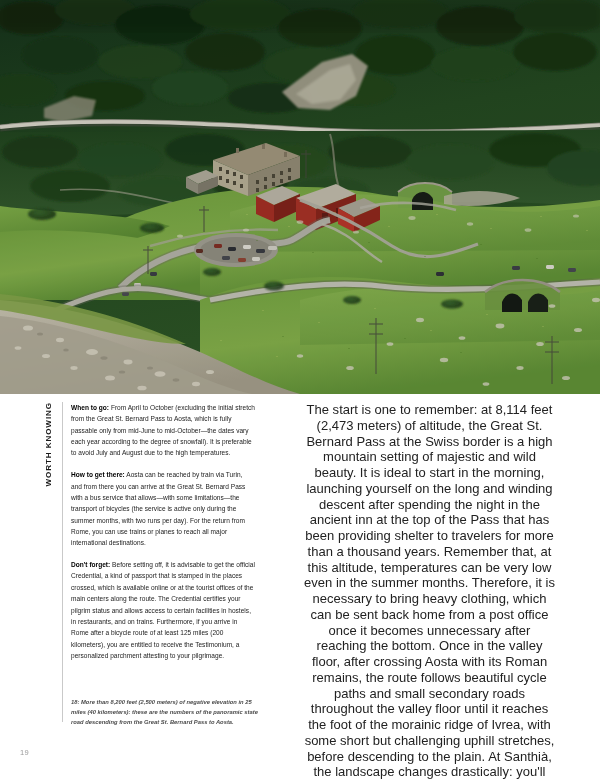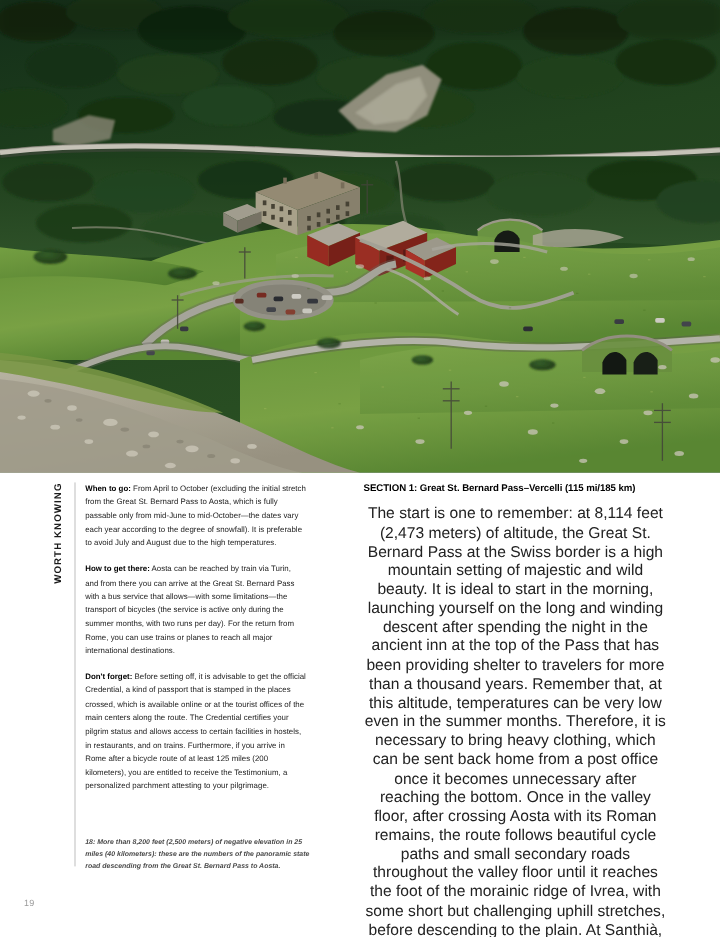--- a/index.html
+++ b/index.html
@@ -485,17 +485,16 @@
     <p class="para"><b>When to go:</b><span> From April to October (excluding the initial stretch from the Great St. Bernard Pass to Aosta, which is fully passable only from mid-June to mid-October—the dates vary each year according to the degree of snowfall). It is preferable to avoid July and August due to the high temperatures.</span></p>
 
     <p class="para"><b>How to get there:</b><span> Aosta can be reached by train via Turin, and from there you can arrive at the Great St. Bernard Pass with a bus service that allows—with some limitations—the transport of bicycles (the service is active only during the summer months, with two runs per day). For the return from Rome, you can use trains or planes to reach all major international destinations.</span></p>
 
     <p class="para"><b>Don't forget:</b><span> Before setting off, it is advisable to get the official Credential, a kind of passport that is stamped in the places crossed, which is available online or at the tourist offices of the main centers along the route. The Credential certifies your pilgrim status and allows access to certain facilities in hostels, in restaurants, and on trains. Furthermore, if you arrive in Rome after a bicycle route of at least 125 miles (200 kilometers), you are entitled to receive the Testimonium, a personalized parchment attesting to your pilgrimage.</span></p>
   </div>
 
   <div id="caption">18: More than 8,200 feet (2,500 meters) of negative elevation in 25 miles (40 kilometers): these are the numbers of the panoramic state road descending from the Great St. Bernard Pass to Aosta.</div>
 
   <div class="col" id="col-right">
-    <h2 class="section-head">SECTION 1: Great St. Bernard Pass–Vercelli (115 mi/185 km)</h2>
     <p class="para">The start is one to remember: at 8,114 feet (2,473 meters) of altitude, the Great St. Bernard Pass at the Swiss border is a high mountain setting of majestic and wild beauty. It is ideal to start in the morning, launching yourself on the long and winding descent after spending the night in the ancient inn at the top of the Pass that has been providing shelter to travelers for more than a thousand years. Remember that, at this altitude, temperatures can be very low even in the summer months. Therefore, it is necessary to bring heavy clothing, which can be sent back home from a post office once it becomes unnecessary after reaching the bottom. Once in the valley floor, after crossing Aosta with its Roman remains, the route follows beautiful cycle paths and small secondary roads throughout the valley floor until it reaches the foot of the morainic ridge of Ivrea, with some short but challenging uphill stretches, before descending to the plain. At Santhià, the landscape changes drastically: you'll find yourself in the middle of immense, flat, and geometric rice fields that can feel never-ending. Following the GPS (signage in this stretch tends not to be very visible), you eventually arrive in Vercelli, "the rice</p>
   </div>
 
 </div>
 
 </body></html>

